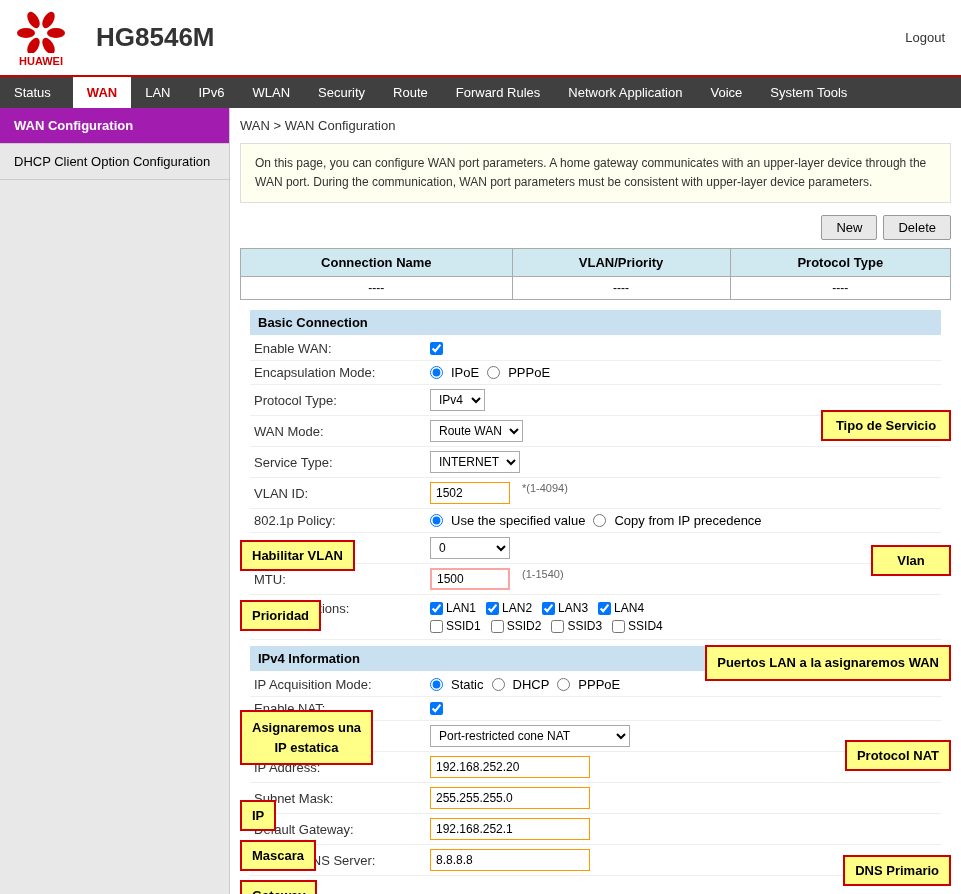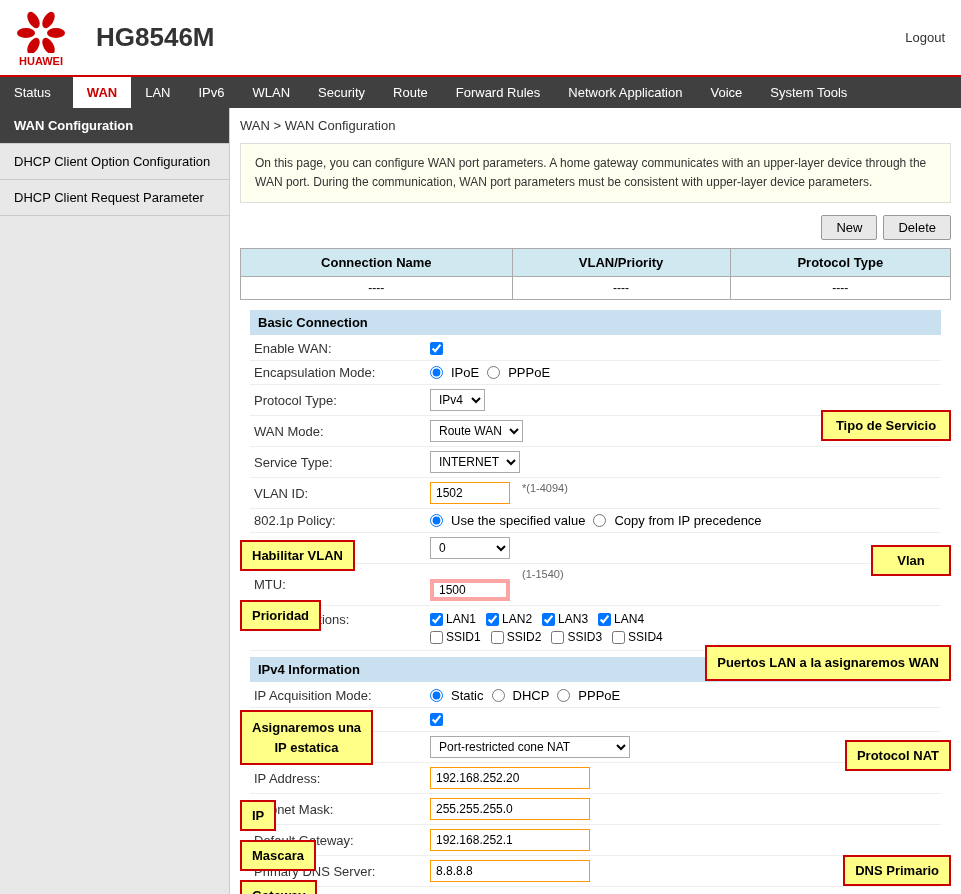--- a/index.html
+++ b/index.html
@@ -14,21 +14,21 @@
 
     
     .nav { background: #404040; display: flex; align-items: center; }
     .nav-item { color: #fff; padding: 8px 14px; font-size: 13px; cursor: pointer; white-space: nowrap; }
     .nav-item.active { background: #fff; color: #cc0000; font-weight: bold; margin-left: 8px; }
 
     
     .main-layout { display: flex; min-height: 800px; }
     .sidebar { width: 230px; background: #e8e8e8; border-right: 1px solid #ccc; flex-shrink: 0; }
     .sidebar-item { padding: 10px 14px; font-size: 13px; cursor: pointer; border-bottom: 1px solid #ccc; }
-    .sidebar-item.active { background: #404040; color: #fff; font-weight: bold; }
+    .sidebar-item.active { background: #a21caf; color: #fff; font-weight: bold; }
 
     
     .content { flex: 1; background: #fff; padding: 10px; }
     .breadcrumb { font-size: 13px; color: #333; margin-bottom: 10px; }
     .info-box { background: #fffff0; border: 1px solid #ddd; padding: 10px 14px; font-size: 12px; color: #333; margin-bottom: 12px; line-height: 1.6; }
 
     .btn-row { display: flex; justify-content: flex-end; gap: 6px; margin-bottom: 8px; }
     .btn { padding: 4px 14px; font-size: 13px; border: 1px solid #999; background: #e8e8e8; cursor: pointer; border-radius: 2px; }
 
     
@@ -37,21 +37,21 @@
     .config-table td { border: 1px solid #aaa; padding: 4px 8px; font-size: 12px; text-align: center; }
 
     
     .form-section { font-size: 13px; }
     .form-row { display: flex; align-items: center; padding: 4px 0; border-bottom: 1px solid #eee; }
     .form-label { width: 180px; font-size: 13px; color: #333; padding-left: 4px; flex-shrink: 0; }
     .form-value { flex: 1; display: flex; gap: 8px; }
     .section-title { background: #c8e0f0; font-weight: bold; padding: 5px 8px; font-size: 13px; margin: 6px 0 2px 0; }
 
     input[type="text"], input[type="number"] { border: 1px solid #f90; padding: 2px 5px; font-size: 12px; height: 22px; }
-    input[type="text"].normal, input[type="number"].normal { border: 4px solid #fca5a5; margin-top: 11px; }
+    input[type="text"].normal, input[type="number"].normal { border: 2px solid #fca5a5; }
     select { border: 1px solid #aaa; padding: 2px 4px; font-size: 12px; height: 22px; background: #fff; }
     input[type="checkbox"] { margin: 0; }
     input[type="radio"] { margin: 0; }
 
     .hint { font-size: 11px; color: #666; margin-left: 4px; }
     .binding-row { display: flex; gap: 10px; flex-wrap: wrap; }
     .binding-item { display: flex; align-items: center; gap: 3px; font-size: 12px; }
 
     .page-wrapper { position: relative; }
   </style>
@@ -88,21 +88,20 @@
     <div class="nav-item">Network Application</div>
     <div class="nav-item">Voice</div>
     <div class="nav-item">System Tools</div>
   </div>
 
   <div class="main-layout">
 
     <div class="sidebar">
       <div class="sidebar-item active">WAN Configuration</div>
       <div class="sidebar-item">DHCP Client Option Configuration</div>
-      <div class="sidebar-item">DHCP Client Request Parameter</div>
     </div>
 
     <div class="content" style="position:relative;">
       <div class="breadcrumb">WAN &gt; WAN Configuration</div>
       <div class="info-box">On this page, you can configure WAN port parameters. A home gateway communicates with an upper-layer device through the WAN port. During the communication, WAN port parameters must be consistent with upper-layer device parameters.</div>
 
       <div class="btn-row">
         <button class="btn">New</button>
         <button class="btn">Delete</button>
       </div>

